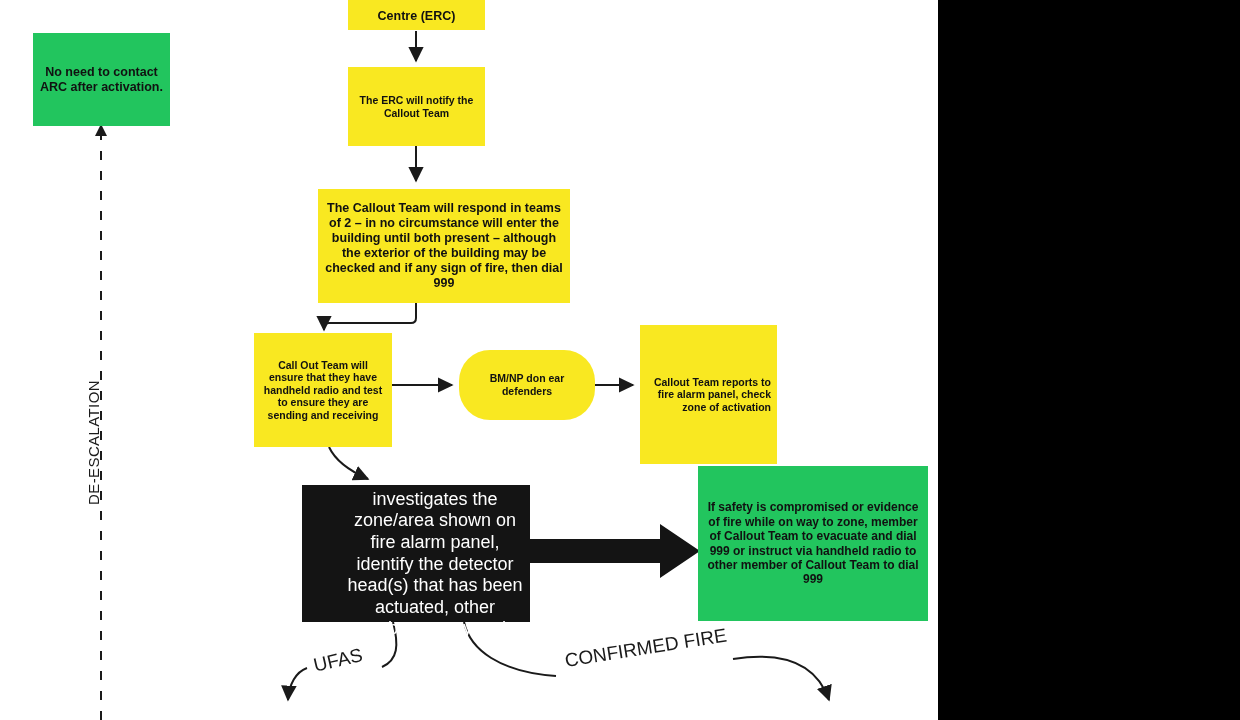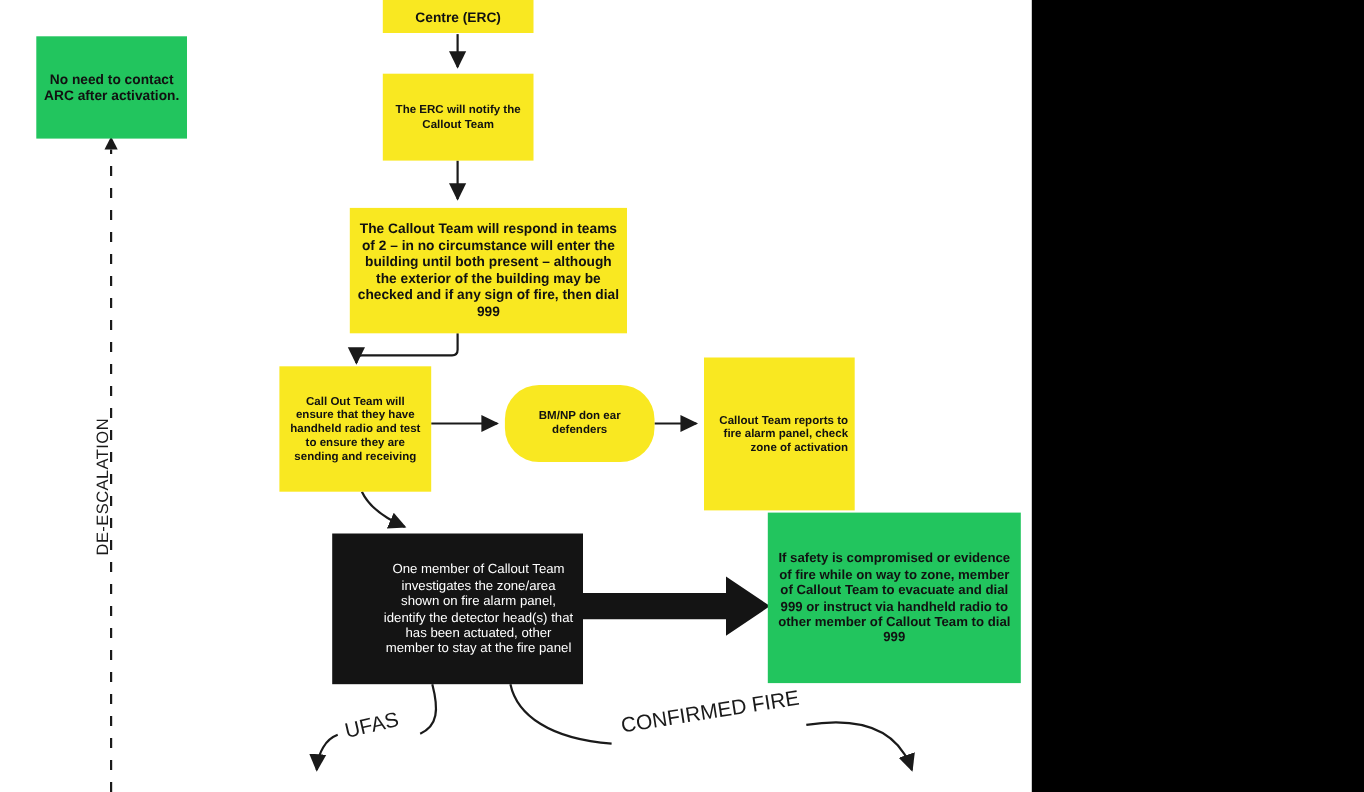--- a/index.html
+++ b/index.html
@@ -145,21 +145,21 @@
   <div class="node yellow" style="left:348px; top:67px; width:137px; height:79px; font-size:10.5px;">The ERC will notify the Callout Team</div>
 
   <div class="node yellow" style="left:290px; top:189px; width:252px; height:114px; font-size:12.5px;margin-left:28px;">The Callout Team will respond in teams of 2 – in no circumstance will enter the building until both present – although the exterior of the building may be checked and if any sign of fire, then dial 999</div>
 
   <div class="node yellow" style="left:254px; top:333px; width:138px; height:114px; font-size:10.5px;">Call Out Team will ensure that they have handheld radio and test to ensure they are sending and receiving</div>
 
   <div class="node yellow" style="left:459px; top:350px; width:136px; height:70px; font-size:10.5px;border-radius:31px;">BM/NP don ear defenders</div>
 
   <div class="node yellow" style="left:640px; top:325px; width:137px; height:139px; font-size:10.5px;text-align:right;">Callout Team reports to fire alarm panel, check zone of activation</div>
 
-  <div class="node black" style="left:302px; top:485px; width:228px; height:137px; font-size:12px;padding-left:44px;">One member of Callout Team investigates the zone/area shown on  fire alarm panel, identify the detector head(s) that has been actuated, other member to stay at the fire panel</div>
+  <div class="node black" style="left:302px; top:485px; width:228px; height:137px; font-size:18px;padding-left:44px;">One member of Callout Team investigates the zone/area shown on  fire alarm panel, identify the detector head(s) that has been actuated, other member to stay at the fire panel</div>
 
   <div class="node cyan" style="left:698px; top:466px; width:230px; height:155px; font-size:12px;">If safety is compromised or evidence of fire while on way to zone, member of Callout Team to evacuate and dial 999 or instruct via handheld radio to other member of Callout Team to dial 999</div>
 
   <div id="deescalation-label">DE-ESCALATION</div>
 
   <div class="edge-label" id="ufas-label">UFAS</div>
 
   <div class="edge-label" id="confirmed-fire-label">CONFIRMED FIRE</div>
 
   <div id="letterbox-right"></div>

